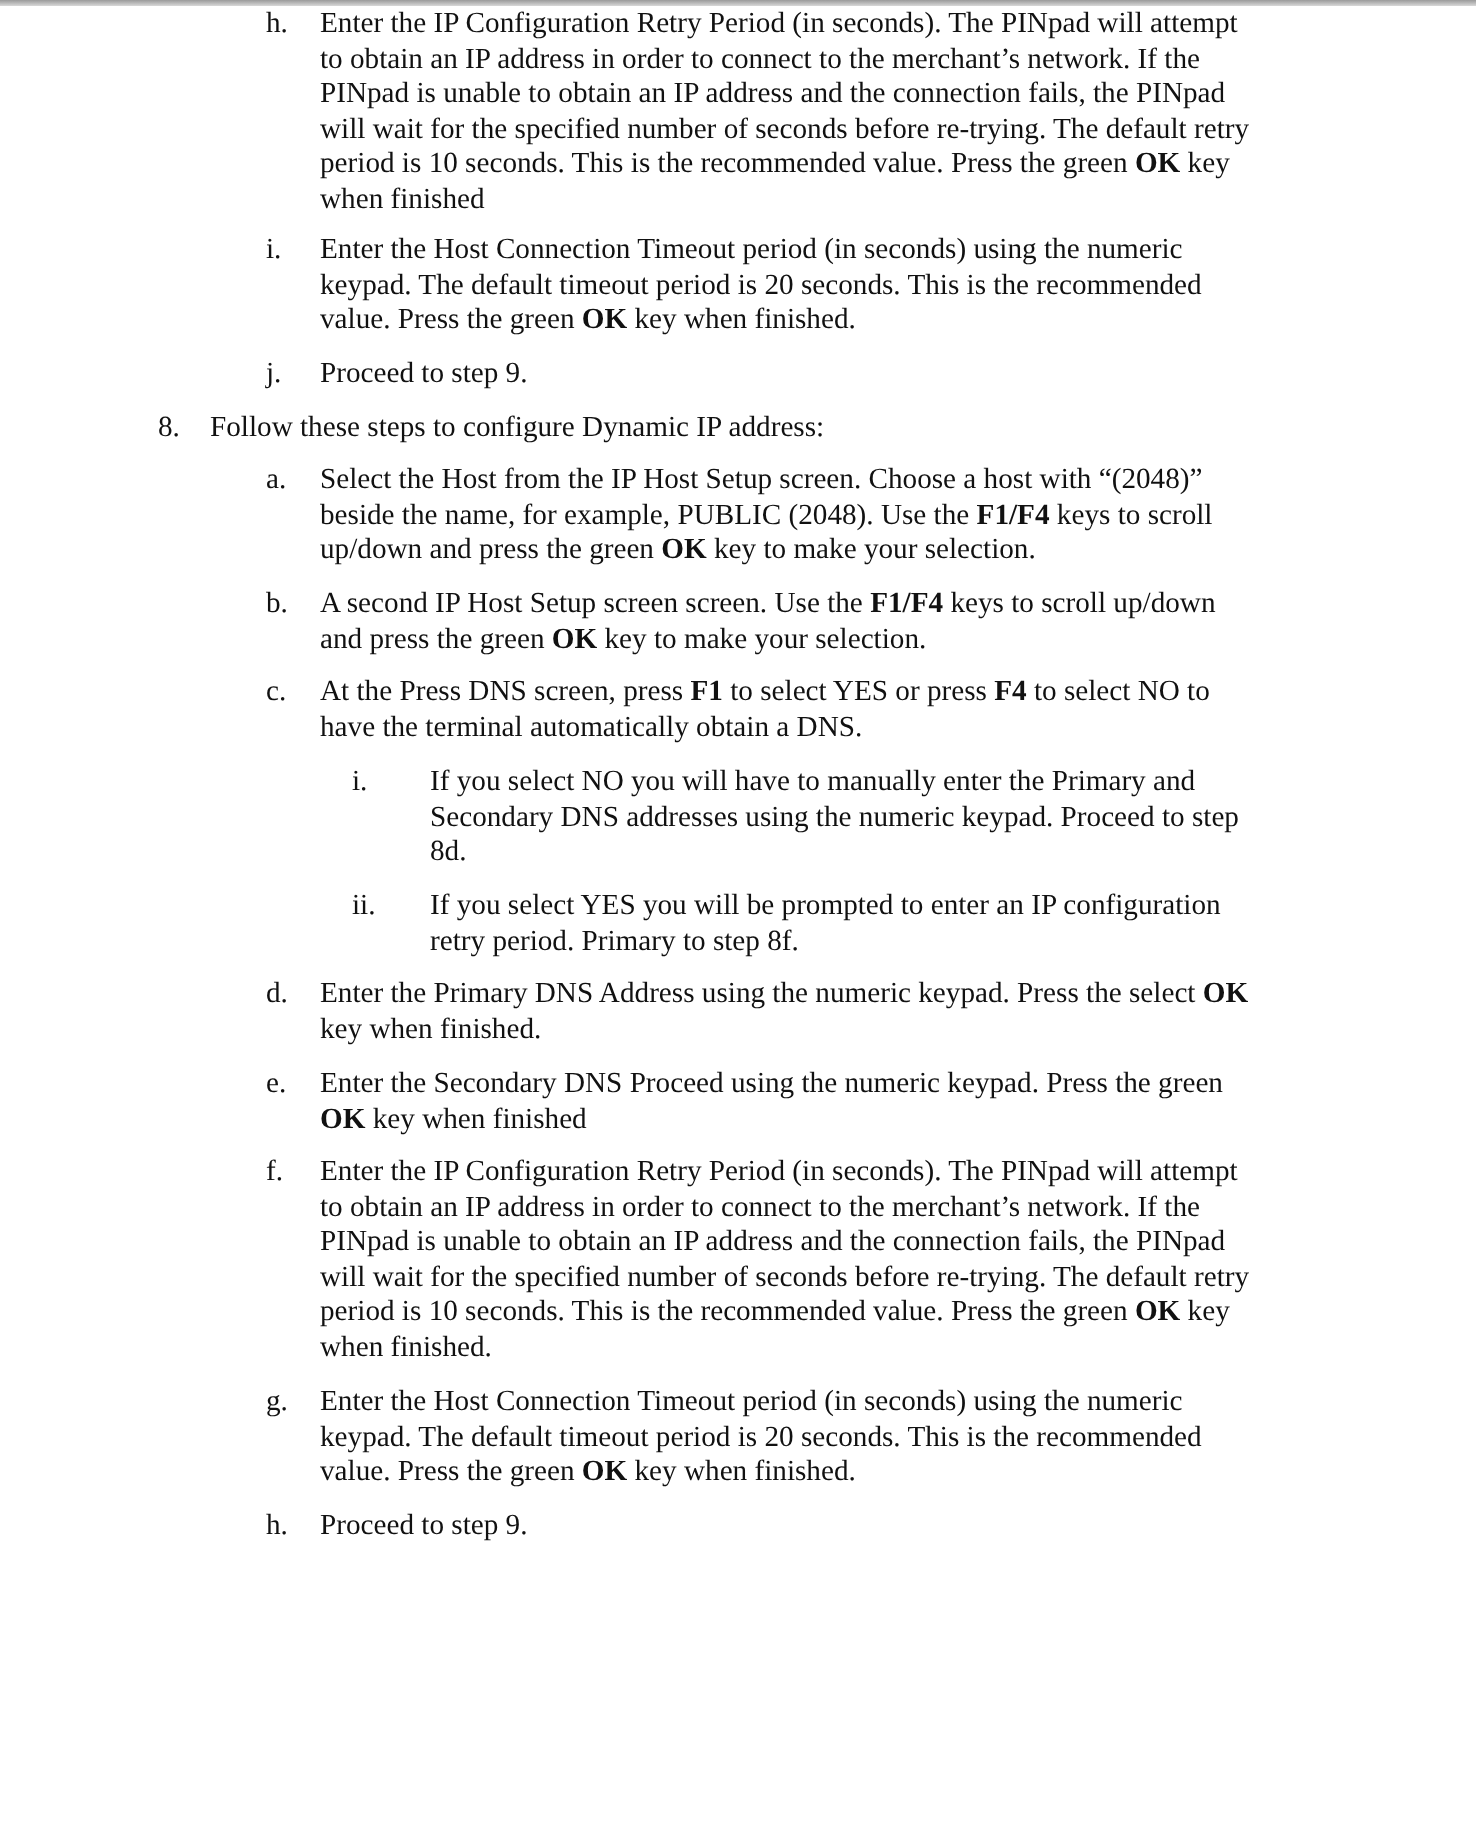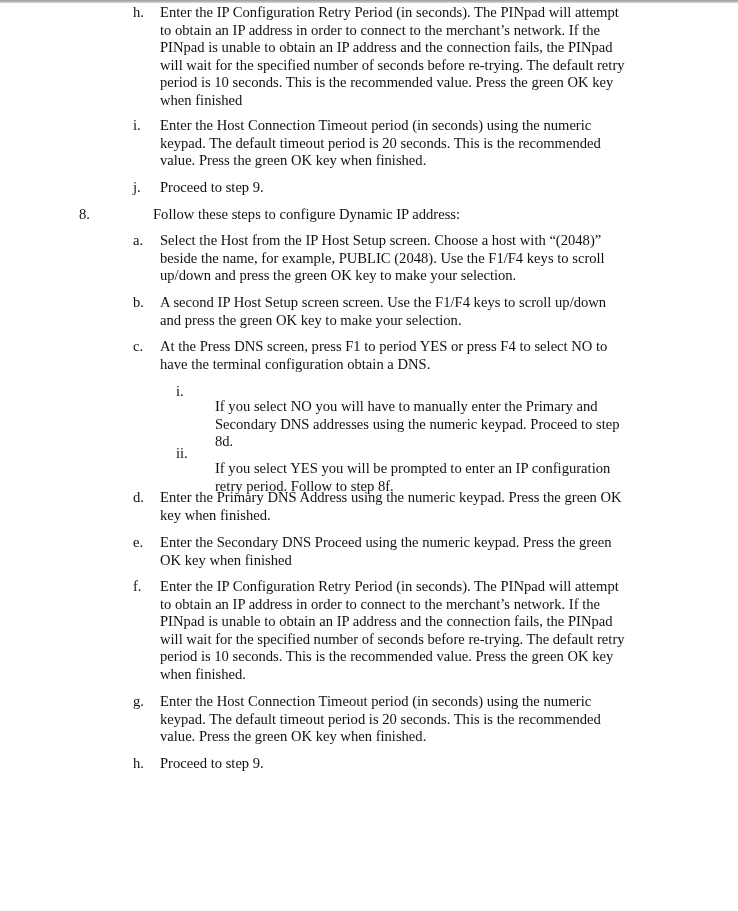--- a/index.html
+++ b/index.html
@@ -8,24 +8,24 @@
     font-family: "Liberation Serif", serif; font-size: 14.6px; color: #111; line-height: 17.6px;
   }
   .topbar { position: absolute; left: 0; top: 0; width: 738px; height: 3px;
     background: linear-gradient(#9a9a9a, #d8d8d8); }
   .item { position: absolute; }
   .lbl { position: absolute; top: 0; }
   .txt { position: absolute; top: 0; }
   .alpha .lbl { left: 133px; }
   .alpha .txt { left: 160px; width: 470px; }
   .num .lbl { left: 79px; }
-  .num .txt { left: 105px; width: 520px; margin-left: 48px; }
+  .num .txt { left: 105px; width: 520px; }
   .roman .lbl { left: 176px; }
-  .roman .txt { left: 215px; width: 410px; margin-top: 15px; }
-  b { font-weight: normal; }
+  .roman .txt { left: 215px; width: 410px; }
+  b { font-weight: bold; }
 </style>
 </head>
 <body>
 
 <div class="topbar"></div>
 <div id="doc">
     <div class="item alpha" style="top: 4px;">
       <span class="lbl">h.</span>
       <div class="txt"><span>Enter the IP Configuration Retry Period (in seconds).  The PINpad will attempt to obtain an IP address in order to connect to the merchant’s network. If the PINpad is unable to obtain an IP address and the connection fails, the PINpad will wait for the specified number of seconds before re-trying.  The default retry period is 10 seconds. This is the recommended value. Press the green </span><b>OK</b><span> key when finished</span></div>
     </div>
@@ -44,33 +44,33 @@
     <div class="item alpha" style="top: 232px;">
       <span class="lbl">a.</span>
       <div class="txt"><span>Select the Host from the IP Host Setup screen. Choose a host with “(2048)” beside the name, for example, PUBLIC (2048). Use the </span><b>F1/F4</b><span> keys to scroll up/down and press the green </span><b>OK</b><span> key to make your selection.</span></div>
     </div>
     <div class="item alpha" style="top: 294px;">
       <span class="lbl">b.</span>
       <div class="txt"><span>A second IP Host Setup screen screen. Use the </span><b>F1/F4</b><span> keys to scroll up/down and press the green </span><b>OK</b><span> key to make your selection.</span></div>
     </div>
     <div class="item alpha" style="top: 338px;">
       <span class="lbl">c.</span>
-      <div class="txt"><span>At the Press DNS screen, press </span><b>F1</b><span> to period YES or press </span><b>F4</b><span> to select NO to have the terminal configuration obtain a DNS.</span></div>
+      <div class="txt"><span>At the Press DNS screen, press </span><b>F1</b><span> to select YES or press </span><b>F4</b><span> to select NO to have the terminal automatically obtain a DNS.</span></div>
     </div>
     <div class="item roman" style="top: 383px;">
       <span class="lbl">i.</span>
       <div class="txt"><span>If you select NO you will have to manually enter the Primary and Secondary DNS addresses using the numeric keypad. Proceed to step 8d.</span></div>
     </div>
     <div class="item roman" style="top: 445px;">
       <span class="lbl">ii.</span>
-      <div class="txt"><span>If you select YES you will be prompted to enter an IP configuration retry period. Follow to step 8f.</span></div>
+      <div class="txt"><span>If you select YES you will be prompted to enter an IP configuration retry period. Primary to step 8f.</span></div>
     </div>
     <div class="item alpha" style="top: 489px;">
       <span class="lbl">d.</span>
-      <div class="txt"><span>Enter the Primary DNS Address using the numeric keypad. Press the green </span><b>OK</b><span> key when finished.</span></div>
+      <div class="txt"><span>Enter the Primary DNS Address using the numeric keypad. Press the select </span><b>OK</b><span> key when finished.</span></div>
     </div>
     <div class="item alpha" style="top: 534px;">
       <span class="lbl">e.</span>
       <div class="txt"><span>Enter the Secondary DNS Proceed using the numeric keypad. Press the green </span><b>OK</b><span> key when finished</span></div>
     </div>
     <div class="item alpha" style="top: 578px;">
       <span class="lbl">f.</span>
       <div class="txt"><span>Enter the IP Configuration Retry Period (in seconds).  The PINpad will attempt to obtain an IP address in order to connect to the merchant’s network. If the PINpad is unable to obtain an IP address and the connection fails, the PINpad will wait for the specified number of seconds before re-trying.  The default retry period is 10 seconds. This is the recommended value. Press the green </span><b>OK</b><span> key when finished.</span></div>
     </div>
     <div class="item alpha" style="top: 693px;">

